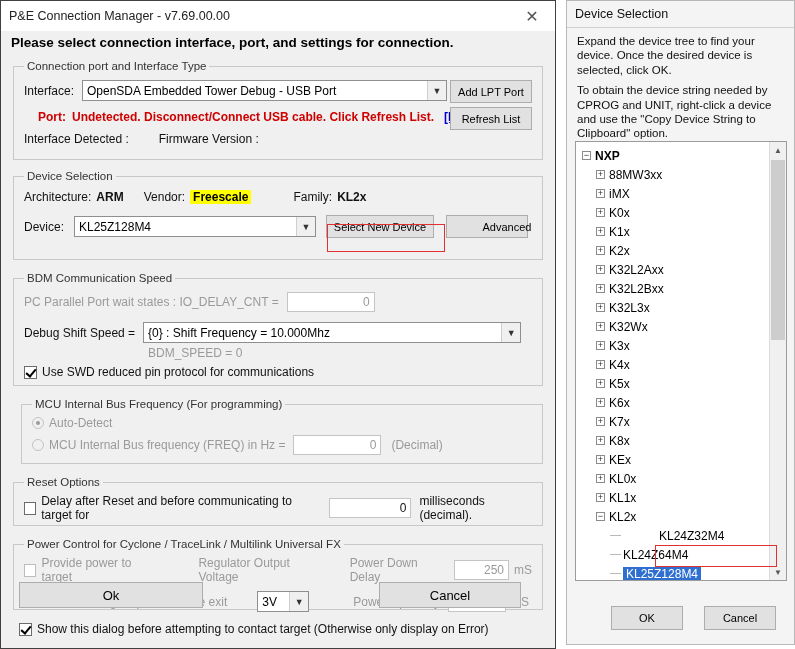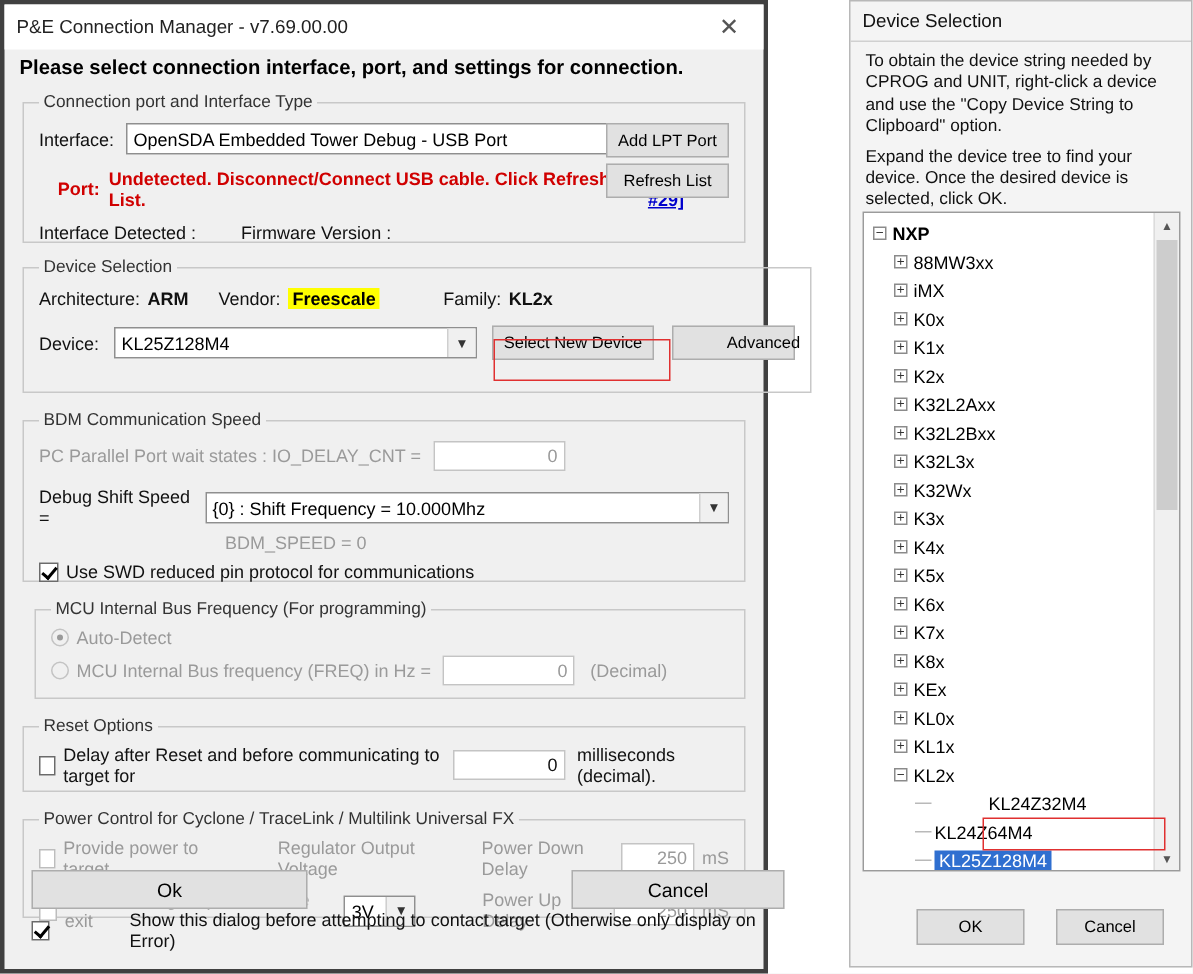--- a/index.html
+++ b/index.html
@@ -7,23 +7,23 @@
     width:795px;height:649px;
     background:#ffffff;
     font-family:"Liberation Sans", sans-serif;
     font-size:12px;
     color:#000;
     overflow:hidden;
     position:relative;
   }
   
   #main-dialog{
-    position:absolute;left:0;top:0;width:512px;height:649px;
+    position:absolute;left:0;top:0;width:556px;height:649px;
     background:#f0f0f0;
-    border:3px solid #404040;
+    border:1px solid #404040;
     box-sizing:border-box;
   }
   #main-titlebar{
     height:30px;background:#ffffff;position:relative;
     display:flex;align-items:center;
   }
   #main-title{
     font-size:12.5px;color:#222;padding-left:8px;
   }
   #main-close{
@@ -227,44 +227,44 @@
       <span class="chk dim"></span>
       <span class="lbl-dim">Provide power to target</span>
       <span class="lbl-dim" style="margin-left:40px;">Regulator Output Voltage</span>
       <span class="lbl-dim" style="margin-left:24px;">Power Down Delay</span>
       <div class="numbox dim" style="width:58px;margin-left:8px;">250</div>
       <span class="lbl-dim" style="margin-left:5px;">mS</span>
     </div>
     <div class="row" style="margin-top:7px;">
       <span class="chk dim"></span>
       <span class="lbl-dim">Power off target upon software exit</span>
-      <div class="combo" style="width:52px;margin-left:16px;">
+      <div class="combo" style="width:52px;margin-left:30px;">
         <div class="val">3V</div>
         <div class="arrow">▼</div>
       </div>
       <span class="lbl-dim" style="margin-left:44px;">Power Up Delay</span>
       <div class="numbox dim" style="width:58px;margin-left:8px;">250</div>
       <span class="lbl-dim" style="margin-left:5px;">mS</span>
     </div>
   </fieldset>
 
   <div class="btn" style="position:absolute;left:18px;bottom:40px;width:184px;height:26px;font-size:13px;">Ok</div>
   <div class="btn" style="position:absolute;left:378px;bottom:40px;width:142px;height:26px;font-size:13px;">Cancel</div>
 
-  <div style="position:absolute;left:18px;bottom:12px;display:flex;align-items:center;gap:48px;">
+  <div style="position:absolute;left:18px;bottom:12px;display:flex;align-items:center;">
     <span class="chk checked"></span>
     <span class="lbl">Show this dialog before attempting to contact target (Otherwise only display on Error)</span>
   </div>
 </div>
 
 <div id="device-panel">
   <div id="device-title">Device Selection</div>
   <div id="device-sep"></div>
+  <div class="para">Expand the device tree to find your device. Once the desired device is selected, click OK.</div>
   <div class="para">To obtain the device string needed by CPROG and UNIT, right-click a device and use the "Copy Device String to Clipboard" option.</div>
-  <div class="para">Expand the device tree to find your device. Once the desired device is selected, click OK.</div>
 
   <div id="tree-box">
     <div id="tree-nodes" style="padding:4px 0 0 6px;">
         <div class="tnode" style="padding-left: 0px;">
           <span class="tbox">−</span>
           <span style="font-weight: bold;">NXP</span>
         </div>
         <div class="tnode" style="padding-left: 14px;">
           <span class="tbox">+</span>
           <span>88MW3xx</span>

